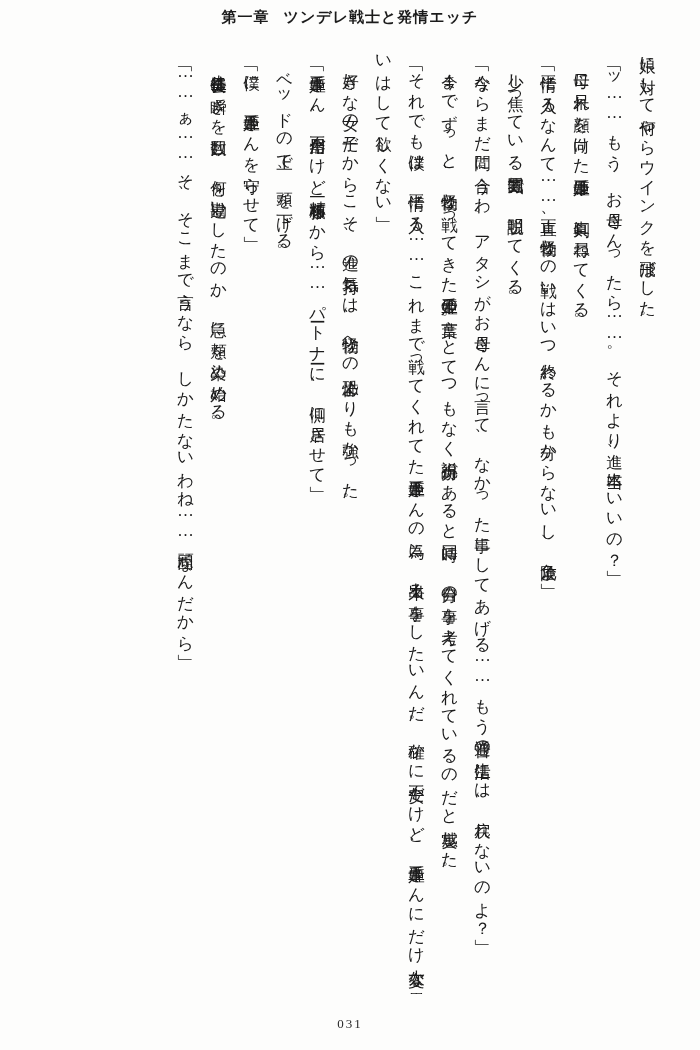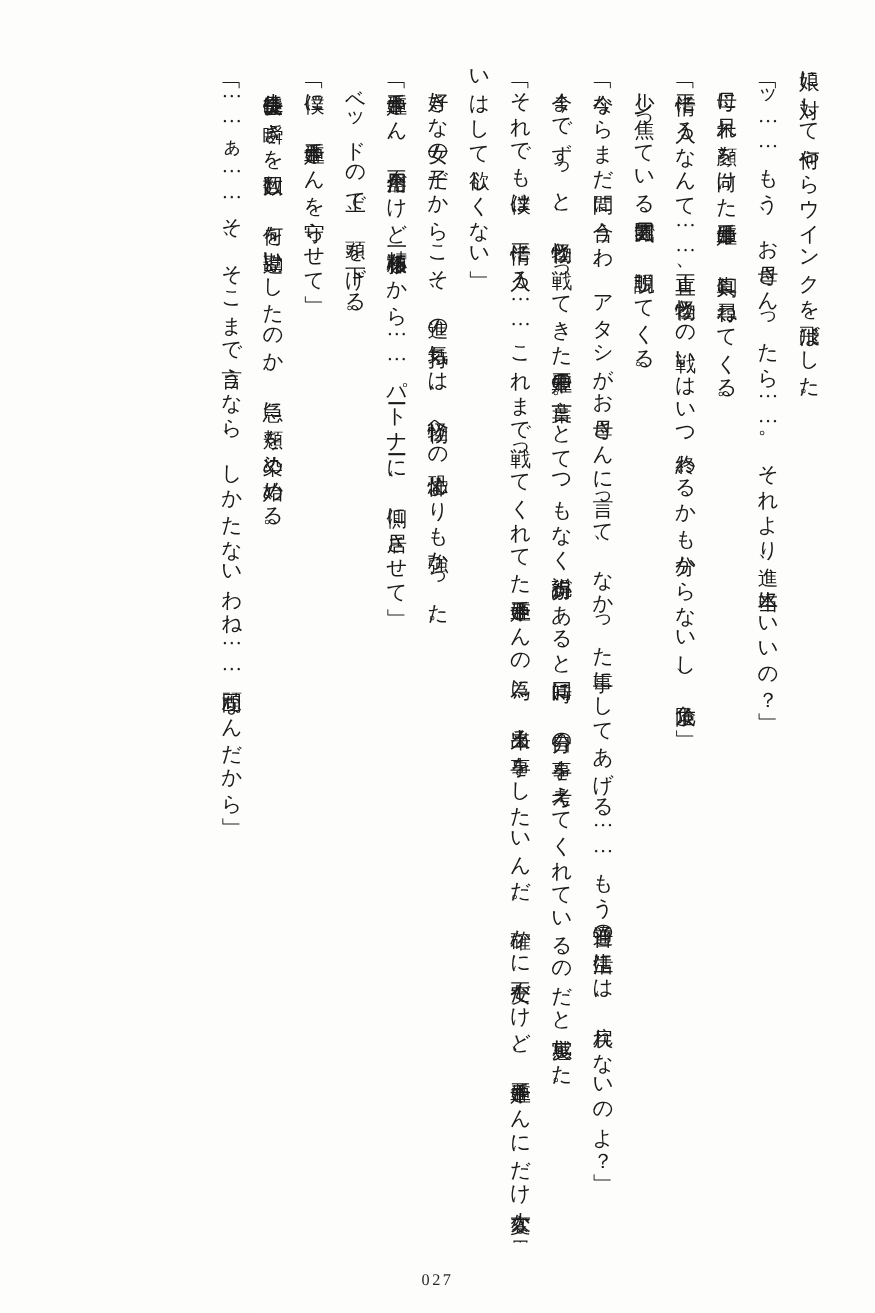--- a/index.html
+++ b/index.html
@@ -87,34 +87,37 @@
     letter-spacing: 2px;
     color: #2a2a2a;
     font-family: "Liberation Serif", serif;
   }
 </style>
 </head>
 <body>
 
 <div class="page">
 
+  <div class="header">
+    <span class="chap-no">第一章</span><span class="chap-title">ツンデレ戦士と発情エッチ</span>
+  </div>
   <div class="header-rule"></div>
 
   <div class="body-text">
     <p class="noindent">娘に対して何やらウインクを飛ばした。</p>
     <p>「ッ……もう、お母さんったら……。それより進、本当にいいの？」</p>
     <p>母に呆れ顔を向けた千亜姫は、真剣に尋ねてくる。</p>
     <p>「平情に入るなんて……正直、怪物との戦いはいつ終わるかも分からないし、危険よ」</p>
     <p>少し焦っている雰囲気で、説明してくる。</p>
     <p>「今ならまだ間に合うわ。アタシがお母さんに言って、なかった事にしてあげる……もう普通の生活には、戻れないのよ？」</p>
     <p>今までずっと、怪物と戦ってきた千亜姫の言葉。とてつもなく説得力があると同時に、自分の事を考えてくれているのだと実感した。</p>
     <p>「それでも僕は、平情に入る……これまで戦ってくれてた千亜姫さんの為に、出来る事をしたいんだ。確かに不安だけど、千亜姫さんにだけ大変な思いはして欲しくない」</p>
     <p>好きな女の子だからこそ、進の気持ちは、怪物への恐怖よりも強かった。</p>
     <p>「千亜姫さん、不器用だけど精一杯頑張るから……パートナーに、側に居させて」</p>
     <p>ベッドの上で、頭を下げる。</p>
     <p>「僕に、千亜姫さんを守らせて」</p>
     <p>生徒会長は瞬きを数回し、何を勘違いしたのか、急に頬を染め始める。</p>
     <p>「……ぁ……そ、そこまで言うなら、しかたないわね……頑固なんだから」</p>
   </div>
 
-  <div class="folio">027</div>
+  <div class="folio">031</div>
 
 </div>
 
 </body></html>

